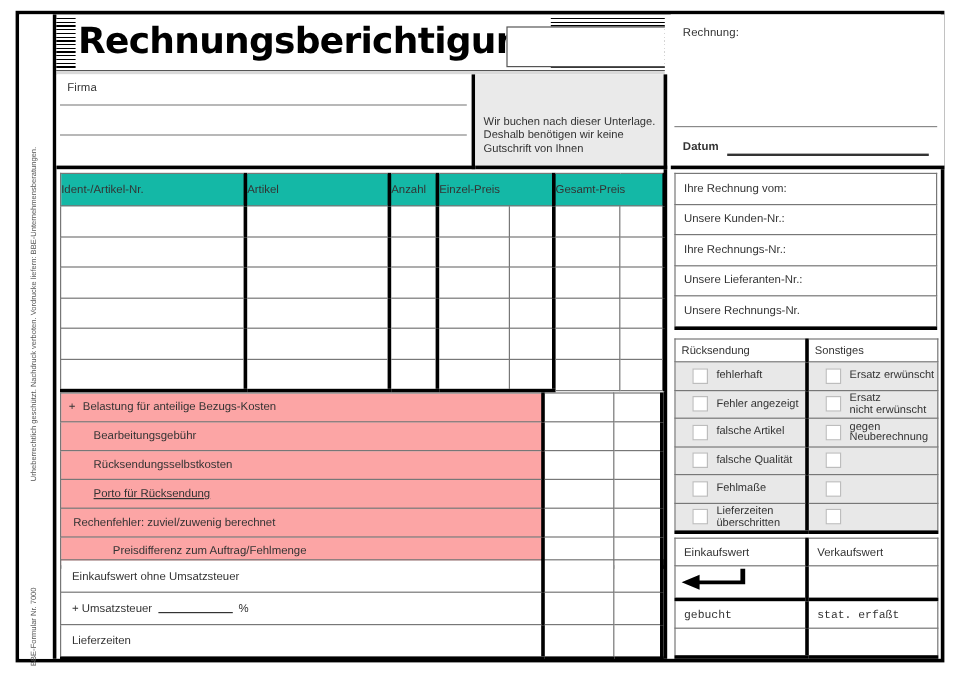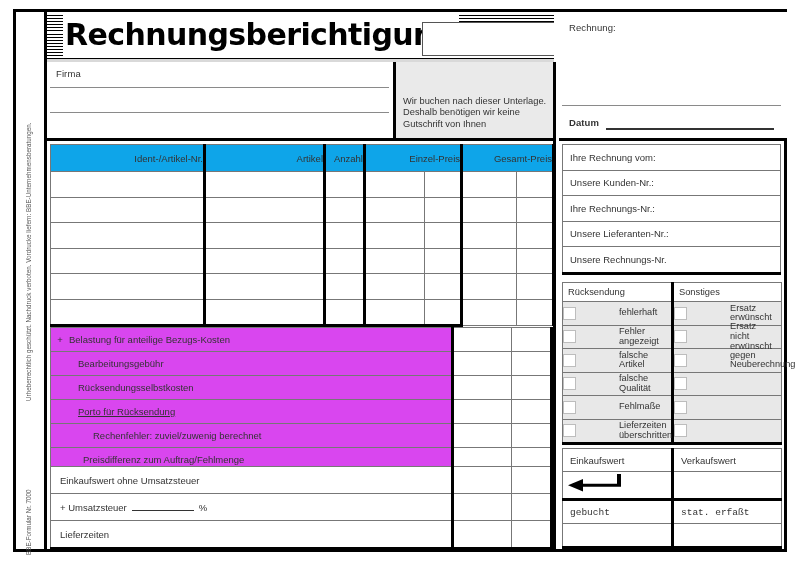--- a/index.html
+++ b/index.html
@@ -186,43 +186,43 @@
     width: 503px;
     border-collapse: collapse;
     table-layout: fixed;
   }
   #article-table th, #article-table td {
     border: 1px solid #777;
     padding: 0;
     font-weight: normal;
   }
   #article-table th {
-    background: #0ea5e9;
+    background: #14b8a6;
     height: 26px;
     font-size: 9.5px;
     color: #333;
-    text-align: right;
+    text-align: left;
   }
   #article-table td { height: 24.5px; background: #fff; }
   .colsep-l { border-left: 3px solid #000 !important; }
   .colsep-r { border-right: 3px solid #000 !important; }
 
   
   #charge-table {
     position: absolute;
     left: 3px; top: 186px;
     width: 503px;
     border-collapse: collapse;
     table-layout: fixed;
   }
   #charge-table td {
     border: 1px solid #777;
     height: 23px;
     padding: 0;
-    background: #d946ef;
+    background: #fca5a5;
     font-size: 9.5px;
     color: #333;
   }
   #charge-table td.valcell { background: #fff; }
   #charge-table td.labelcell { padding-left: 9px; }
   .plus-cell {
     width: 18px;
     text-align: center;
     padding: 0 !important;
   }
@@ -301,22 +301,21 @@
     background: #fff;
   }
   #check-grid td { height: 22.5px; }
   #check-grid td.midsep { border-left: 3px solid #000 !important; }
   #check-grid th.midsep { border-left: 3px solid #000 !important; }
   #check-grid tr.thickbottom td { border-bottom: 3px solid #000 !important; }
   .chk-wrap {
     display: flex;
     align-items: center;
     height: 22.5px;
-    padding-left: 0;
-    gap: 36px;
+    padding-left: 14px;
   }
   .chkbox {
     width: 11px; height: 11px;
     background: #fff;
     border: 1px solid #bdbdbd;
     flex: 0 0 auto;
   }
   .chk-label {
     margin-left: 7px;
     font-size: 9.2px;
@@ -491,26 +490,26 @@
             <td class="labelcell" style="padding-left:27px;">Rücksendungsselbstkosten</td>
             <td class="valcell colsep-l"></td>
             <td class="valcell colsep-r"></td>
           </tr>
           <tr>
             <td class="labelcell" style="padding-left:27px;text-decoration:underline;">Porto für Rücksendung</td>
             <td class="valcell colsep-l"></td>
             <td class="valcell colsep-r"></td>
           </tr>
           <tr>
-            <td class="labelcell" style="padding-left:42px;">Rechenfehler: zuviel/zuwenig berechnet</td>
+            <td class="labelcell" style="padding-left:10px;">Rechenfehler: zuviel/zuwenig berechnet</td>
             <td class="valcell colsep-l"></td>
             <td class="valcell colsep-r"></td>
           </tr>
           <tr class="thickbottom">
-            <td class="labelcell" style="padding-left:32px;">Preisdifferenz zum Auftrag/Fehlmenge</td>
+            <td class="labelcell" style="padding-left:43px;">Preisdifferenz zum Auftrag/Fehlmenge</td>
             <td class="valcell colsep-l"></td>
             <td class="valcell colsep-r"></td>
           </tr>
         </tbody>
       </table>
 
       <table id="summary-table">
         <colgroup>
           <col style="width:374px">
           <col style="width:55px">

